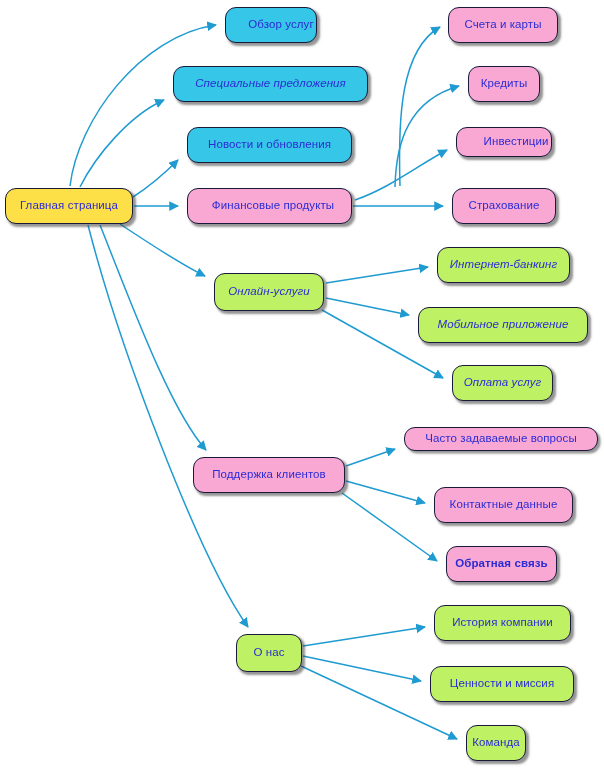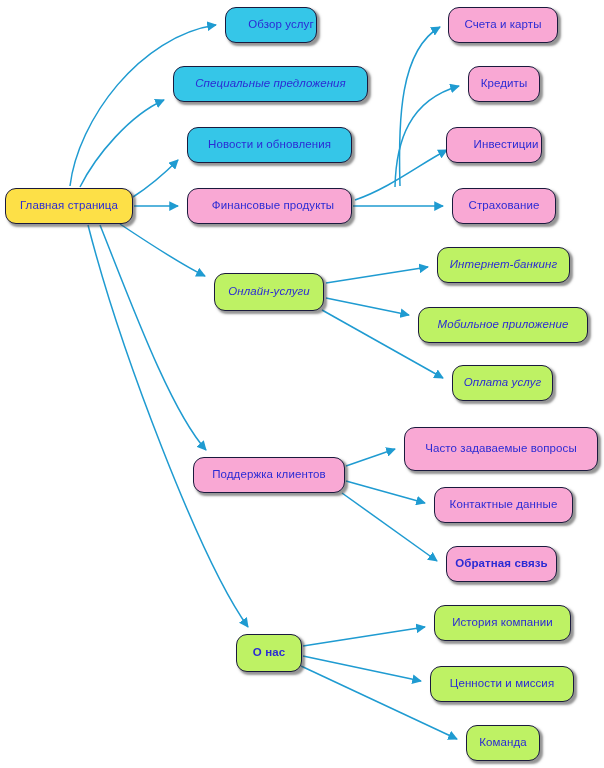--- a/index.html
+++ b/index.html
@@ -81,57 +81,57 @@
       </div>
       <div class="node n-mint" style="left: 187px; top: 188px; width: 165px; height: 36px; padding-left: 7px;">
         <span>Финансовые продукты</span>
       </div>
       <div class="node n-mint" style="left: 448px; top: 7px; width: 110px; height: 36px;">
         <span>Счета и карты</span>
       </div>
       <div class="node n-mint" style="left: 468px; top: 66px; width: 72px; height: 36px;">
         <span>Кредиты</span>
       </div>
-      <div class="node n-mint" style="left: 446px; top: 127px; width: 96px; height: 36px; padding-left: 24px;">
+      <div class="node n-mint" style="left: 456px; top: 127px; width: 96px; height: 30px; padding-left: 24px;">
         <span>Инвестиции</span>
       </div>
       <div class="node n-mint" style="left: 452px; top: 188px; width: 104px; height: 36px;">
         <span>Страхование</span>
       </div>
       <div class="node n-turq" style="left: 214px; top: 273px; width: 110px; height: 38px;">
         <span>Онлайн-услуги</span>
       </div>
       <div class="node n-turq" style="left: 437px; top: 247px; width: 133px; height: 36px;">
         <span>Интернет-банкинг</span>
       </div>
       <div class="node n-turq" style="left: 418px; top: 307px; width: 170px; height: 36px;">
         <span>Мобильное приложение</span>
       </div>
       <div class="node n-turq" style="left: 452px; top: 365px; width: 101px; height: 36px;">
         <span>Оплата услуг</span>
       </div>
       <div class="node n-mint" style="left: 193px; top: 457px; width: 152px; height: 36px;">
         <span>Поддержка клиентов</span>
       </div>
-      <div class="node n-mint" style="left: 404px; top: 427px; width: 194px; height: 44px;">
+      <div class="node n-mint" style="left: 404px; top: 427px; width: 194px; height: 24px;">
         <span>Часто задаваемые вопросы</span>
       </div>
       <div class="node n-mint" style="left: 434px; top: 487px; width: 139px; height: 36px;">
         <span>Контактные данные</span>
       </div>
       <div class="node n-mint" style="left: 446px; top: 546px; width: 111px; height: 36px; font-weight: bold;">
         <span>Обратная связь</span>
       </div>
-      <div class="node n-pink" style="left: 236px; top: 634px; width: 66px; height: 38px; font-weight: bold;">
+      <div class="node n-pink" style="left: 236px; top: 634px; width: 66px; height: 38px;">
         <span>О нас</span>
       </div>
       <div class="node n-pink" style="left: 434px; top: 605px; width: 137px; height: 36px;">
         <span>История компании</span>
       </div>
       <div class="node n-pink" style="left: 430px; top: 666px; width: 144px; height: 36px;">
         <span>Ценности и миссия</span>
       </div>
-      <div class="node n-pink" style="left: 466px; top: 725px; width: 74px; height: 36px;">
+      <div class="node n-pink" style="left: 466px; top: 725px; width: 60px; height: 36px;">
         <span>Команда</span>
       </div>
     </div>
 
 </div>
 
 </body></html>

